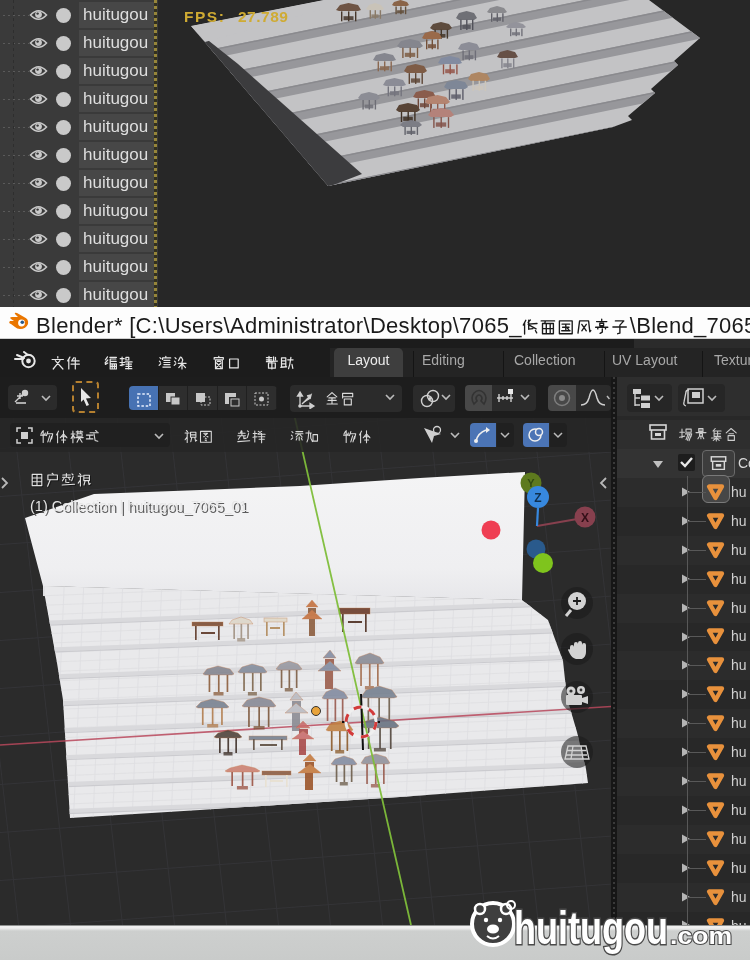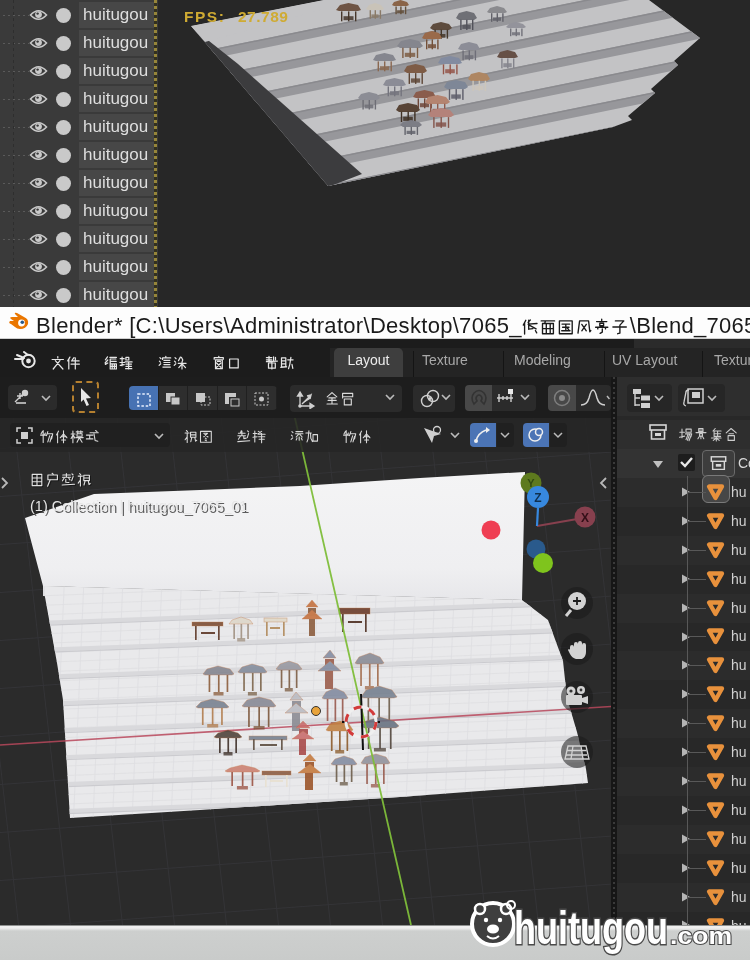--- a/index.html
+++ b/index.html
@@ -344,22 +344,22 @@
       </svg></div>
 <div class="abs" style="left:265px;top:14px"><svg width="30" height="15.5" viewBox="0 0 30 15.5" style="vertical-align:middle;position:relative;top:0px">
         <g transform="translate(0,1)">
           <path d="M1.4,1.6 L6.8,1.6 M4.0,0.3 L4.0,4.9 M1.4,3.8 L6.8,3.8 M8.6,0.8 L8.6,4.9 M10.5,1.4 L10.5,3.8 M1.4,5.7 L12.4,5.1 M3.5,7.0 L10.3,7.0 M10.3,7.0 L10.3,12.2 M10.3,12.2 L3.5,12.2 M3.5,12.2 L3.5,7.0 M6.9,6.2 L6.9,13.0" stroke="#e6e6e6" stroke-width="1.22" fill="none" stroke-linecap="round"></path>
           <path d="M16.5,1.9 L20.8,1.9 M20.8,1.9 L20.8,10.8 M20.8,10.8 L16.5,10.8 M16.5,10.8 L16.5,1.9 M16.5,4.9 L20.8,4.9 M16.5,7.8 L20.8,7.8 M15.7,11.3 L21.6,10.8 M22.7,3.8 L28.1,3.8 M25.9,1.4 L24.8,8.4 M24.8,8.4 L23.5,12.7 M27.0,8.4 L27.8,12.4" stroke="#e6e6e6" stroke-width="1.22" fill="none" stroke-linecap="round"></path>
         </g>
       </svg></div>
 <div class="abs" style="left:330px;top:9px;width:420px;height:29px;background:#242424"></div>
 <div class="abs" style="left:334px;top:9px;width:69px;height:29px;background:#3e3e3e;border-radius:5px 5px 0 0"></div>
 <div class="abs" style="left:334px;top:13px;width:69px;text-align:center;font-size:14px;color:#ececec">Layout</div>
-<div class="abs" style="left:422px;top:13px;width:65px;font-size:14px;color:#a8a8a8;overflow:hidden;white-space:nowrap">Texture</div>
-<div class="abs" style="left:514px;top:13px;width:68px;font-size:14px;color:#a8a8a8;overflow:hidden;white-space:nowrap">Modeling</div>
+<div class="abs" style="left:422px;top:13px;width:65px;font-size:14px;color:#a8a8a8;overflow:hidden;white-space:nowrap">Editing</div>
+<div class="abs" style="left:514px;top:13px;width:68px;font-size:14px;color:#a8a8a8;overflow:hidden;white-space:nowrap">Collection</div>
 <div class="abs" style="left:612px;top:13px;width:74px;font-size:14px;color:#a8a8a8;overflow:hidden;white-space:nowrap">UV Layout</div>
 <div class="abs" style="left:714px;top:13px;width:60px;font-size:14px;color:#a8a8a8;overflow:hidden;white-space:nowrap">Texture Pai</div>
 <div class="abs" style="left:413px;top:12px;width:1px;height:26px;background:#141414"></div>
 <div class="abs" style="left:503px;top:12px;width:1px;height:26px;background:#141414"></div>
 <div class="abs" style="left:604px;top:12px;width:1px;height:26px;background:#141414"></div>
 <div class="abs" style="left:702px;top:12px;width:1px;height:26px;background:#141414"></div>
 </div>
 <div class="abs" style="left:0;top:377px;width:750px;height:41px;background:#1d1d1d">
 <div class="abs" style="left:8px;top:8px;width:49px;height:25px;background:#2b2b2b;border-radius:4px"></div>
 <svg class="abs" style="left:13px;top:11px" width="40" height="19" viewBox="0 0 40 19">

